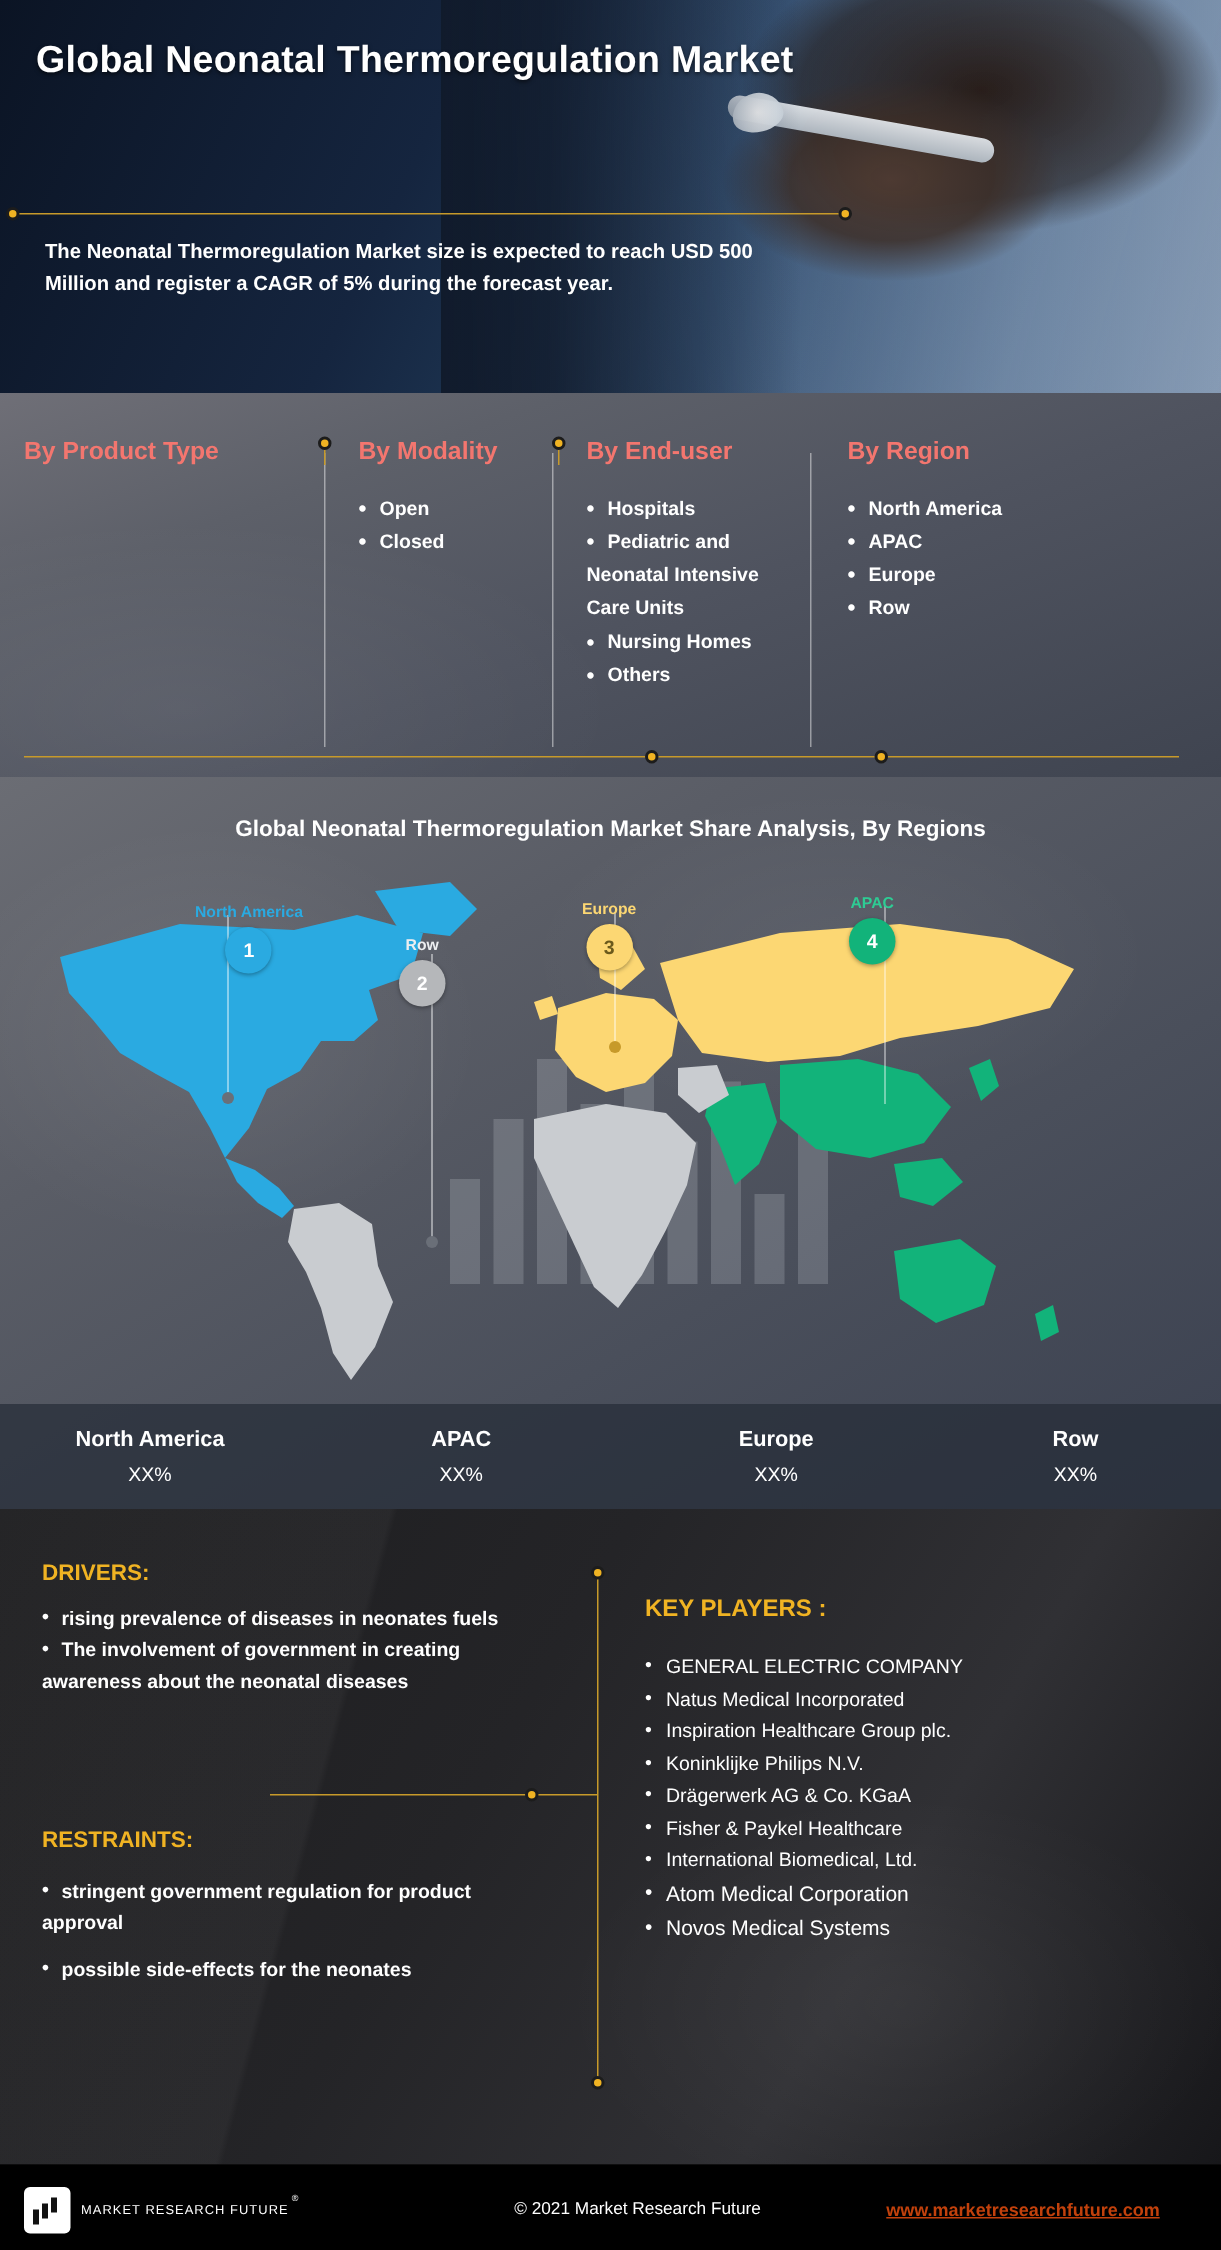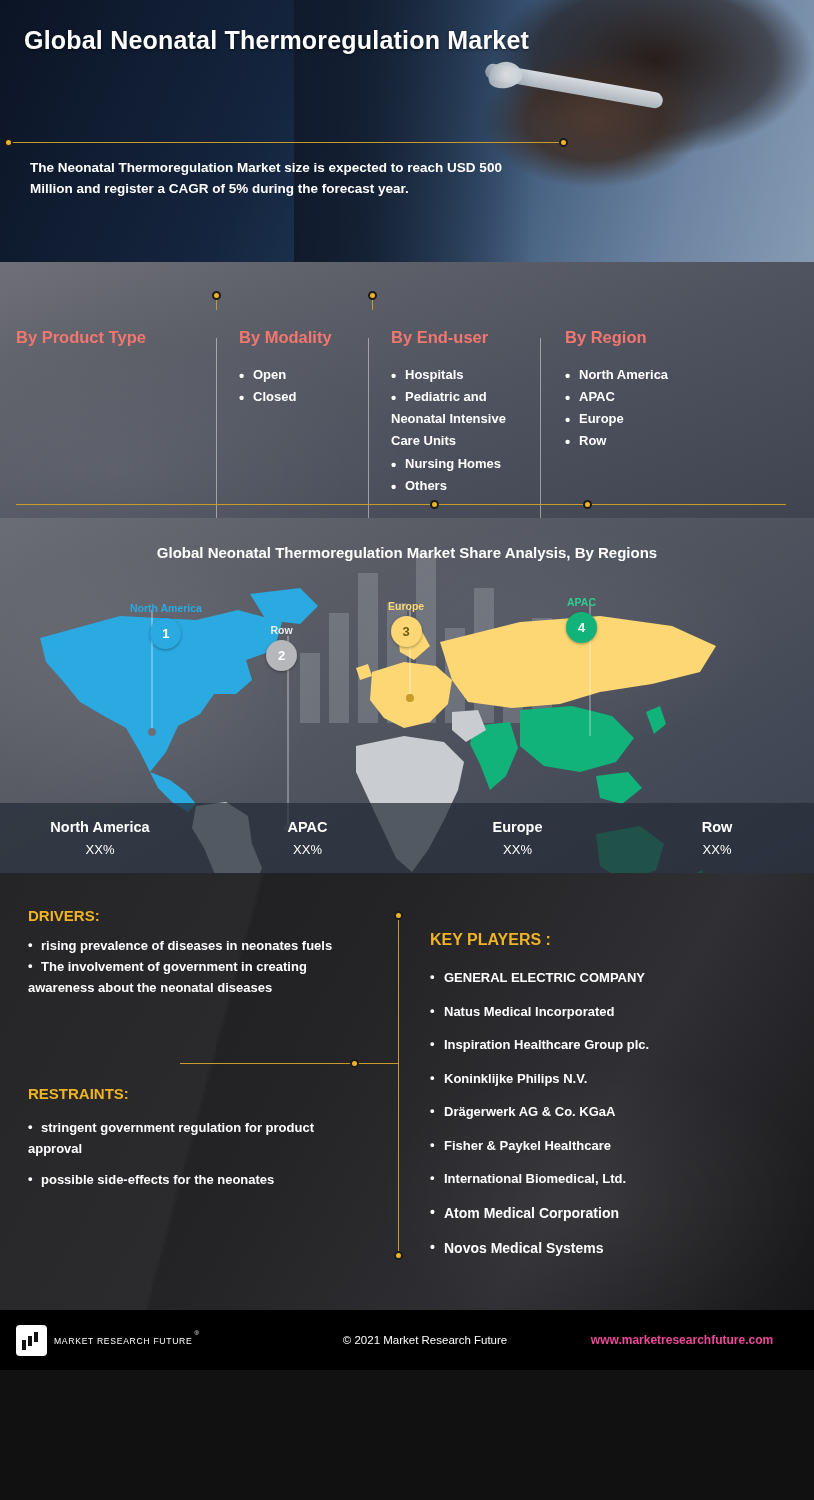--- a/index.html
+++ b/index.html
@@ -65,21 +65,21 @@
   .segments {
     position: relative; height: 256px; width: 814px;
     background: linear-gradient(160deg, #6f6f77 0%, #5d6069 25%, #4f535f 55%, #3f4450 100%);
     overflow: hidden;
   }
   .segments:before{
     content:""; position:absolute; inset:0;
     background: radial-gradient(ellipse 420px 180px at 120px 210px, rgba(255,255,255,.06), rgba(0,0,0,0) 70%);
   }
   .seg-cols { position: relative; display: flex; height: 100%; padding-top: 30px; }
-  .seg-col { position: relative; margin-top: 36px; }
+  .seg-col { position: relative; }
   .seg-col:nth-child(1){ width: 217px; padding-left: 16px; }
   .seg-col:nth-child(2){ width: 152px; padding-left: 22px; }
   .seg-col:nth-child(3){ width: 172px; padding-left: 22px; }
   .seg-col:nth-child(4){ width: 200px; padding-left: 24px; }
   .vsep { position: absolute; top: 10px; width: 1px; height: 196px; background: rgba(255,255,255,.45); }
   .seg-title { color: #f3766f; font-size: 16.5px; font-weight: bold; margin-bottom: 18px; }
   .seg-list { list-style: none; }
   .seg-list li {
     color: #ffffff; font-size: 13px; font-weight: bold; line-height: 1.55;
     padding-left: 14px; position: relative; margin-bottom: 2px;
@@ -92,21 +92,21 @@
 
   .seg-hline { position: absolute; left: 16px; top: 242px; width: 770px; height: 1px; background: #c79a2a; }
   .seg-dot-1 { left: 212px; top: 29px; }
   .seg-dot-2 { left: 368px; top: 29px; }
   .seg-dot-3 { left: 430px; top: 238px; }
   .seg-dot-4 { left: 583px; top: 238px; }
   .seg-vline { position: absolute; width: 1px; background: #c79a2a; }
 
   
   .mapsec {
-    position: relative; width: 814px; height: 355px;
+    position: relative; width: 814px; height: 488px;
     background: linear-gradient(150deg, #6b6d74 0%, #5a5d66 30%, #4a4f5b 65%, #3b4150 100%);
     overflow: hidden;
   }
   .mapsec:before{
     content:""; position:absolute; inset:0;
     background:
       radial-gradient(ellipse 260px 200px at 140px 170px, rgba(255,255,255,.07), rgba(0,0,0,0) 70%),
       radial-gradient(ellipse 300px 160px at 560px 120px, rgba(255,255,255,.05), rgba(0,0,0,0) 70%);
   }
   .bars { position: absolute; left: 300px; bottom: 150px; display: flex; align-items: flex-end; gap: 9px; opacity: .22; }
@@ -153,22 +153,22 @@
     padding-left: 13px; position: relative;
   }
   .dk-list li:before { content: "\2022"; position: absolute; left: 0; top: -1px; }
   .dk-list li.nobullet { padding-left: 0; }
   .dk-list li.nobullet:before { content: ""; }
   .dk-restraints { position: absolute; left: 28px; top: 212px; width: 360px; z-index: 3; }
   .kp { position: absolute; left: 430px; top: 58px; width: 340px; z-index: 3; }
   .kp-head { color: #f0b323; font-size: 16px; font-weight: bold; }
   .kp-list { list-style: none; margin-top: 18px; }
   .kp-list li {
-    color: #ffffff; font-size: 13px; font-weight: bold; line-height: 1.66;
-    padding-left: 14px; position: relative; margin-top: 12px;
+    color: #ffffff; font-size: 13px; font-weight: normal; line-height: 1.66;
+    padding-left: 14px; position: relative;
   }
   .kp-list li:before { content: "\2022"; position: absolute; left: 0; top: -1px; }
   .gold-v { position: absolute; left: 398px; width: 1px; background: #c79a2a; z-index: 4; }
   .gold-h { position: absolute; height: 1px; background: #c79a2a; z-index: 4; }
 
   
   .footer {
     position: relative; width: 814px; height: 60px; background: #000;
     display: flex; align-items: center; z-index: 5;
   }
@@ -177,21 +177,21 @@
     width: 31px; height: 31px; border-radius: 4px;
     background: #fff; position: relative; overflow: hidden;
   }
   .logo .mark:before{
     content:""; position:absolute; left:6px; bottom:6px; width:4px; height:10px; background:#111;
     box-shadow: 6px -4px 0 0 #111, 12px -8px 0 0 #111;
   }
   .logo .txt { color: #fff; font-size: 8.6px; letter-spacing: .7px; position: relative; }
   .logo .txt sup { font-size: 6px; position: relative; top: -5px; left: 2px; }
   .f-copy { color: #fff; font-size: 11.5px; width: 250px; text-align: center; }
-  .f-url { color: #ec4899; font-size: 12px; font-weight: bold; flex: 1; text-align: center; }
+  .f-url { color: #c2410c; font-size: 12px; font-weight: bold; flex: 1; text-align: center; text-decoration: underline; }
 </style>
 </head>
 <body>
 
 <div class="page">
 
   <div class="hero">
     <div class="hero-photo">
       <div class="hero-headband"></div>
       <div class="hero-bow"></div>

